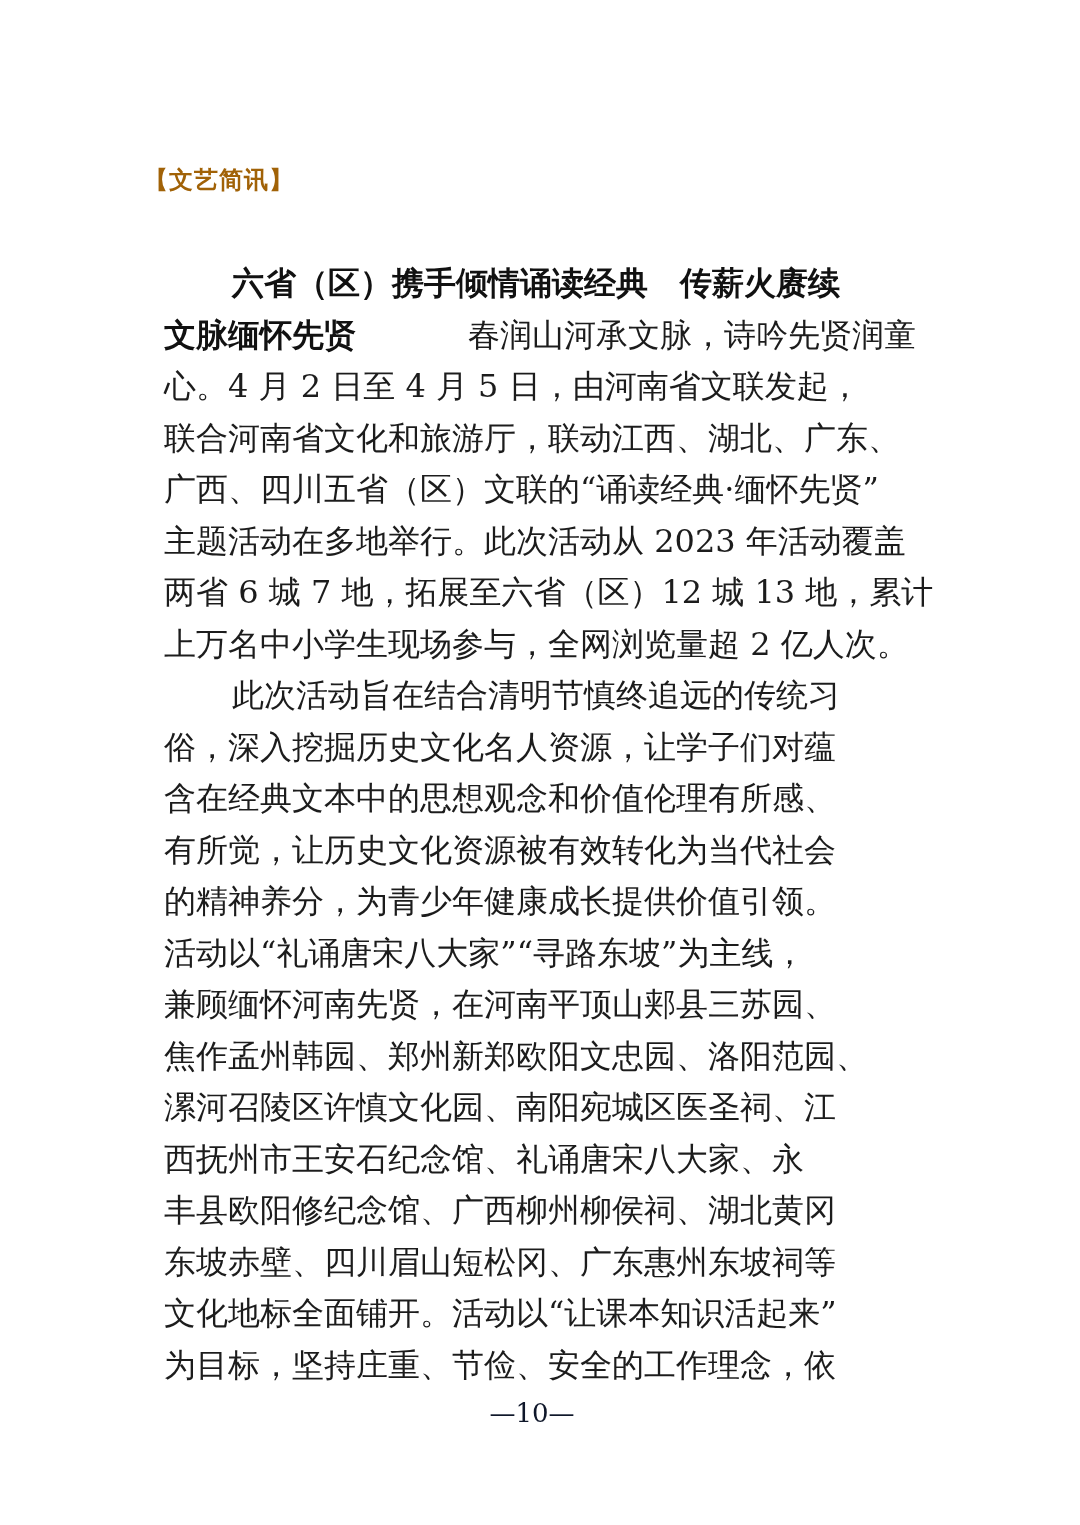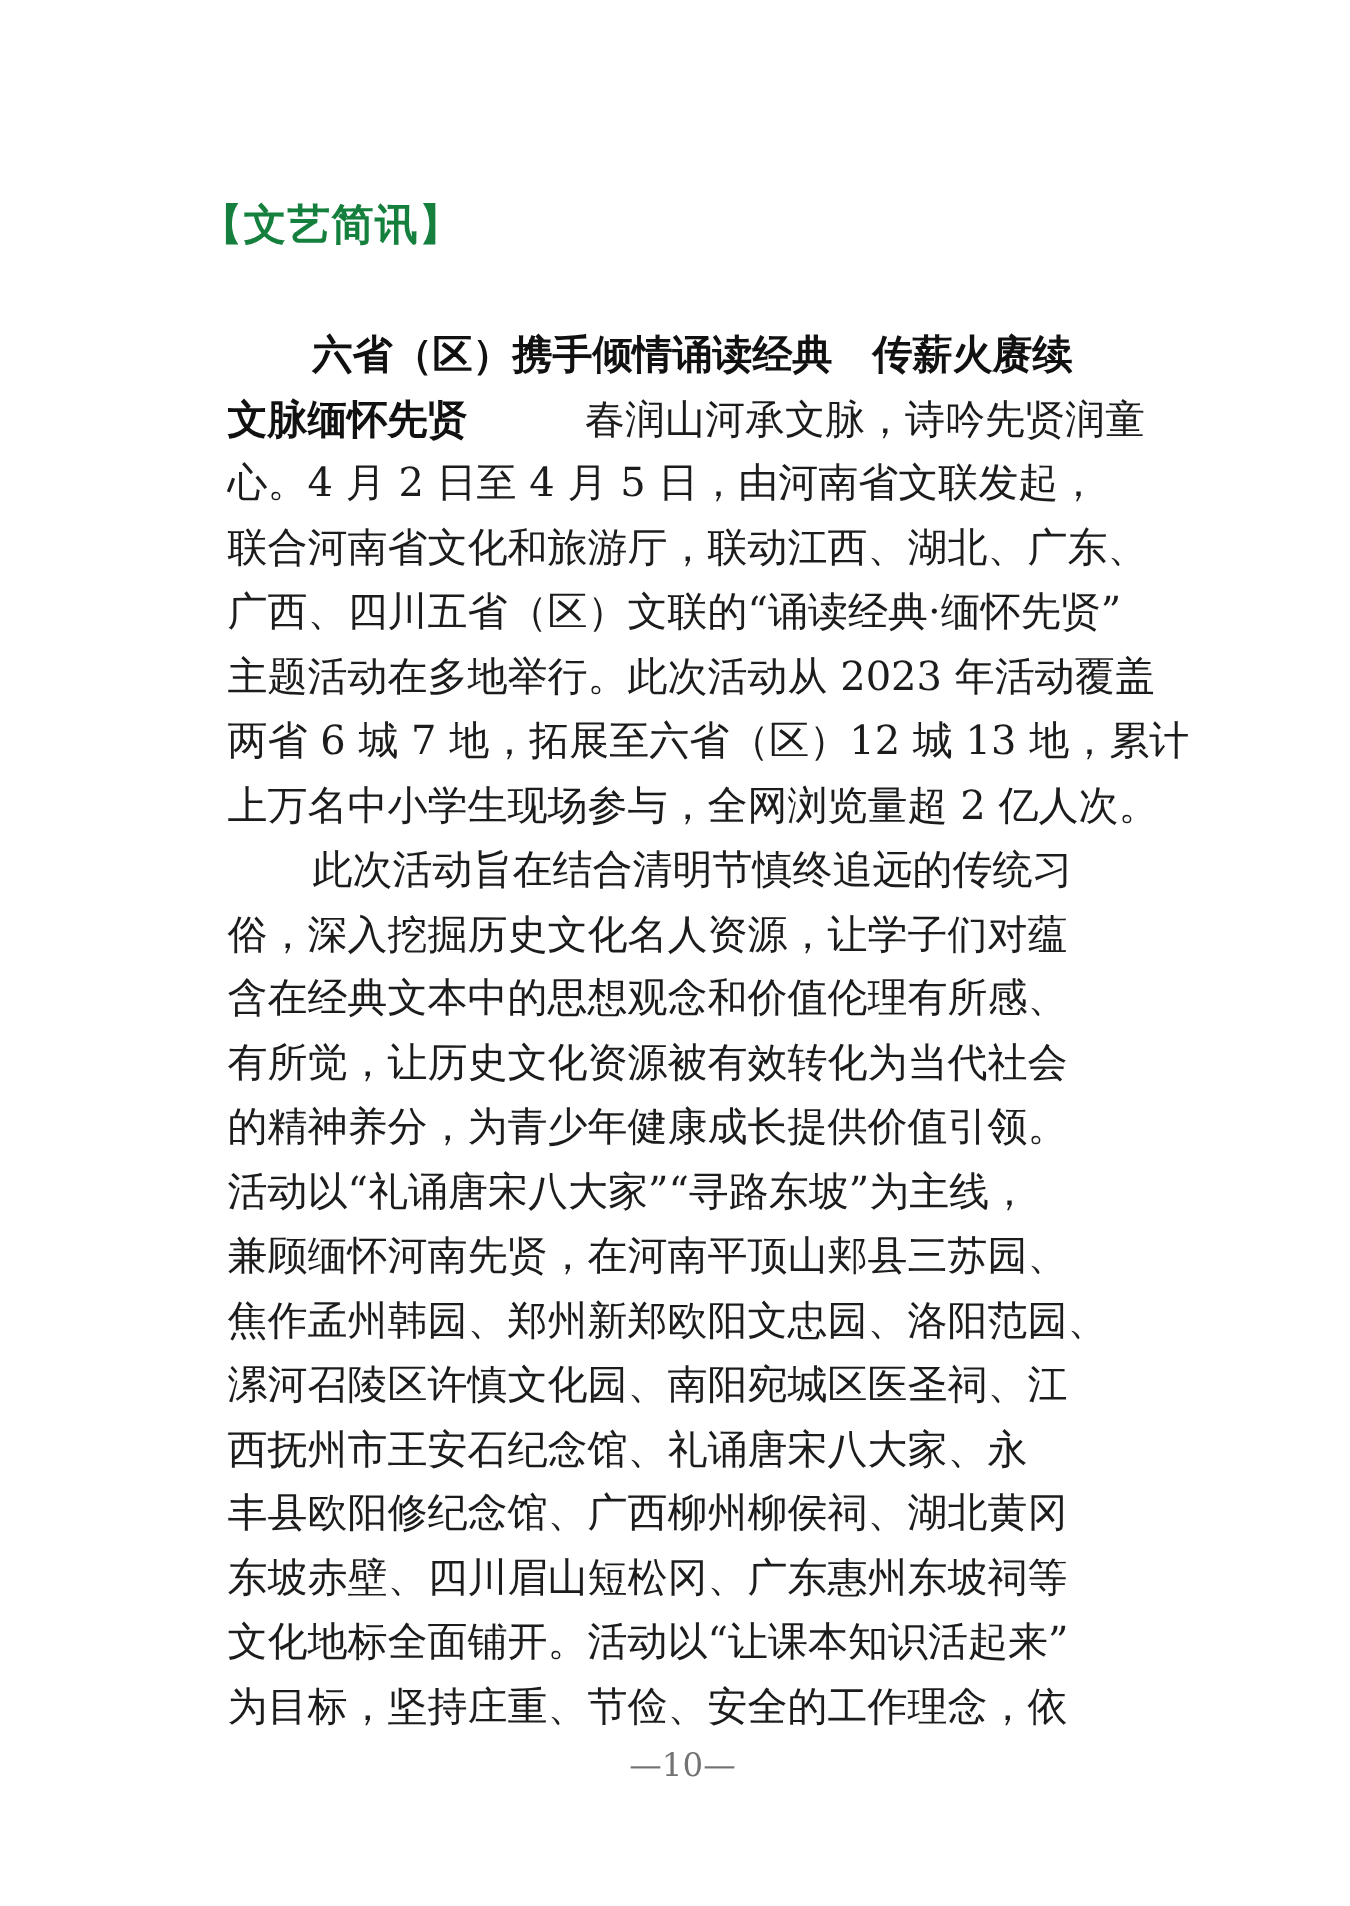--- a/index.html
+++ b/index.html
@@ -16,71 +16,70 @@
     }
     .page {
       position: absolute;
       left: 0; top: 0;
       width: 1080px;
       height: 1525px;
       background: #ffffff;
     }
     .section-label {
       position: absolute;
-      left: 160px;
+      left: 144px;
       top: 156px;
       font-family: "DejaVu Sans", sans-serif;
       font-weight: bold;
-      font-size: 34px;
+      font-size: 24px;
       line-height: 48px;
       letter-spacing: 1px;
-      color: #15803d;
+      color: #a16207;
       white-space: nowrap;
     }
     .body-text {
       position: absolute;
       left: 164px;
       top: 258px;
       width: 752px;
     }
     .line {
       height: 51.5px;
       line-height: 51.5px;
       font-family: "DejaVu Serif", serif;
       font-size: 32px;
       white-space: nowrap;
       display: flex;
       justify-content: space-between;
       color: #1c1c1c;
-      margin-left: 18px;
     }
     .line.last {
       justify-content: flex-start;
     }
     .line .seg {
       display: inline-block;
     }
     .line.indent {
       padding-left: 68px;
     }
     .bold {
       font-family: "DejaVu Sans", sans-serif;
       font-weight: bold;
       color: #111111;
     }
     .page-number {
       position: absolute;
-      left: 16px;
+      left: 2px;
       width: 1060px;
       top: 1395px;
       text-align: center;
       font-family: "DejaVu Serif", serif;
       font-size: 26px;
       line-height: 36px;
-      color: #737373;
+      color: #0f172a;
     }
   </style>
 </head>
 <body>
 
 <div class="page">
 
   <div class="section-label">【文艺简讯】</div>
 
   <div class="body-text">

